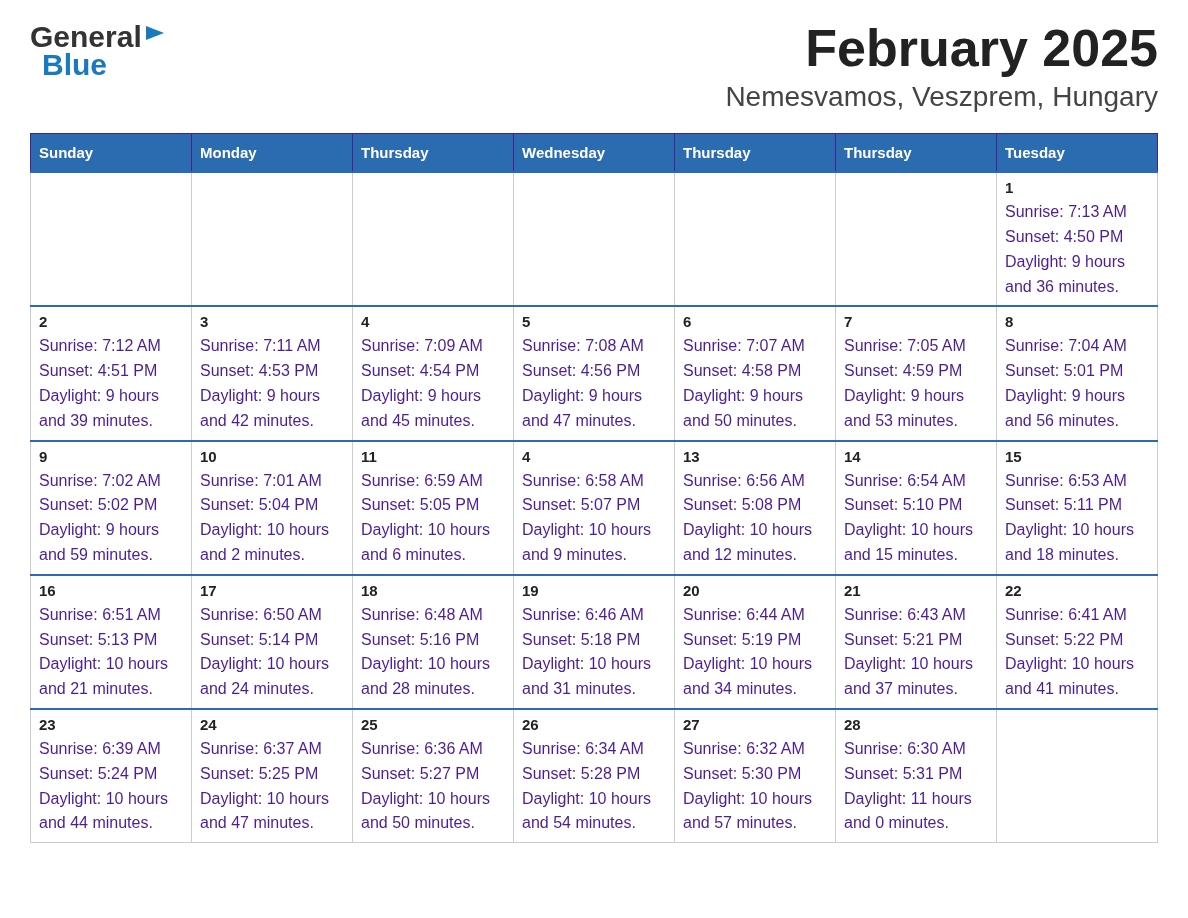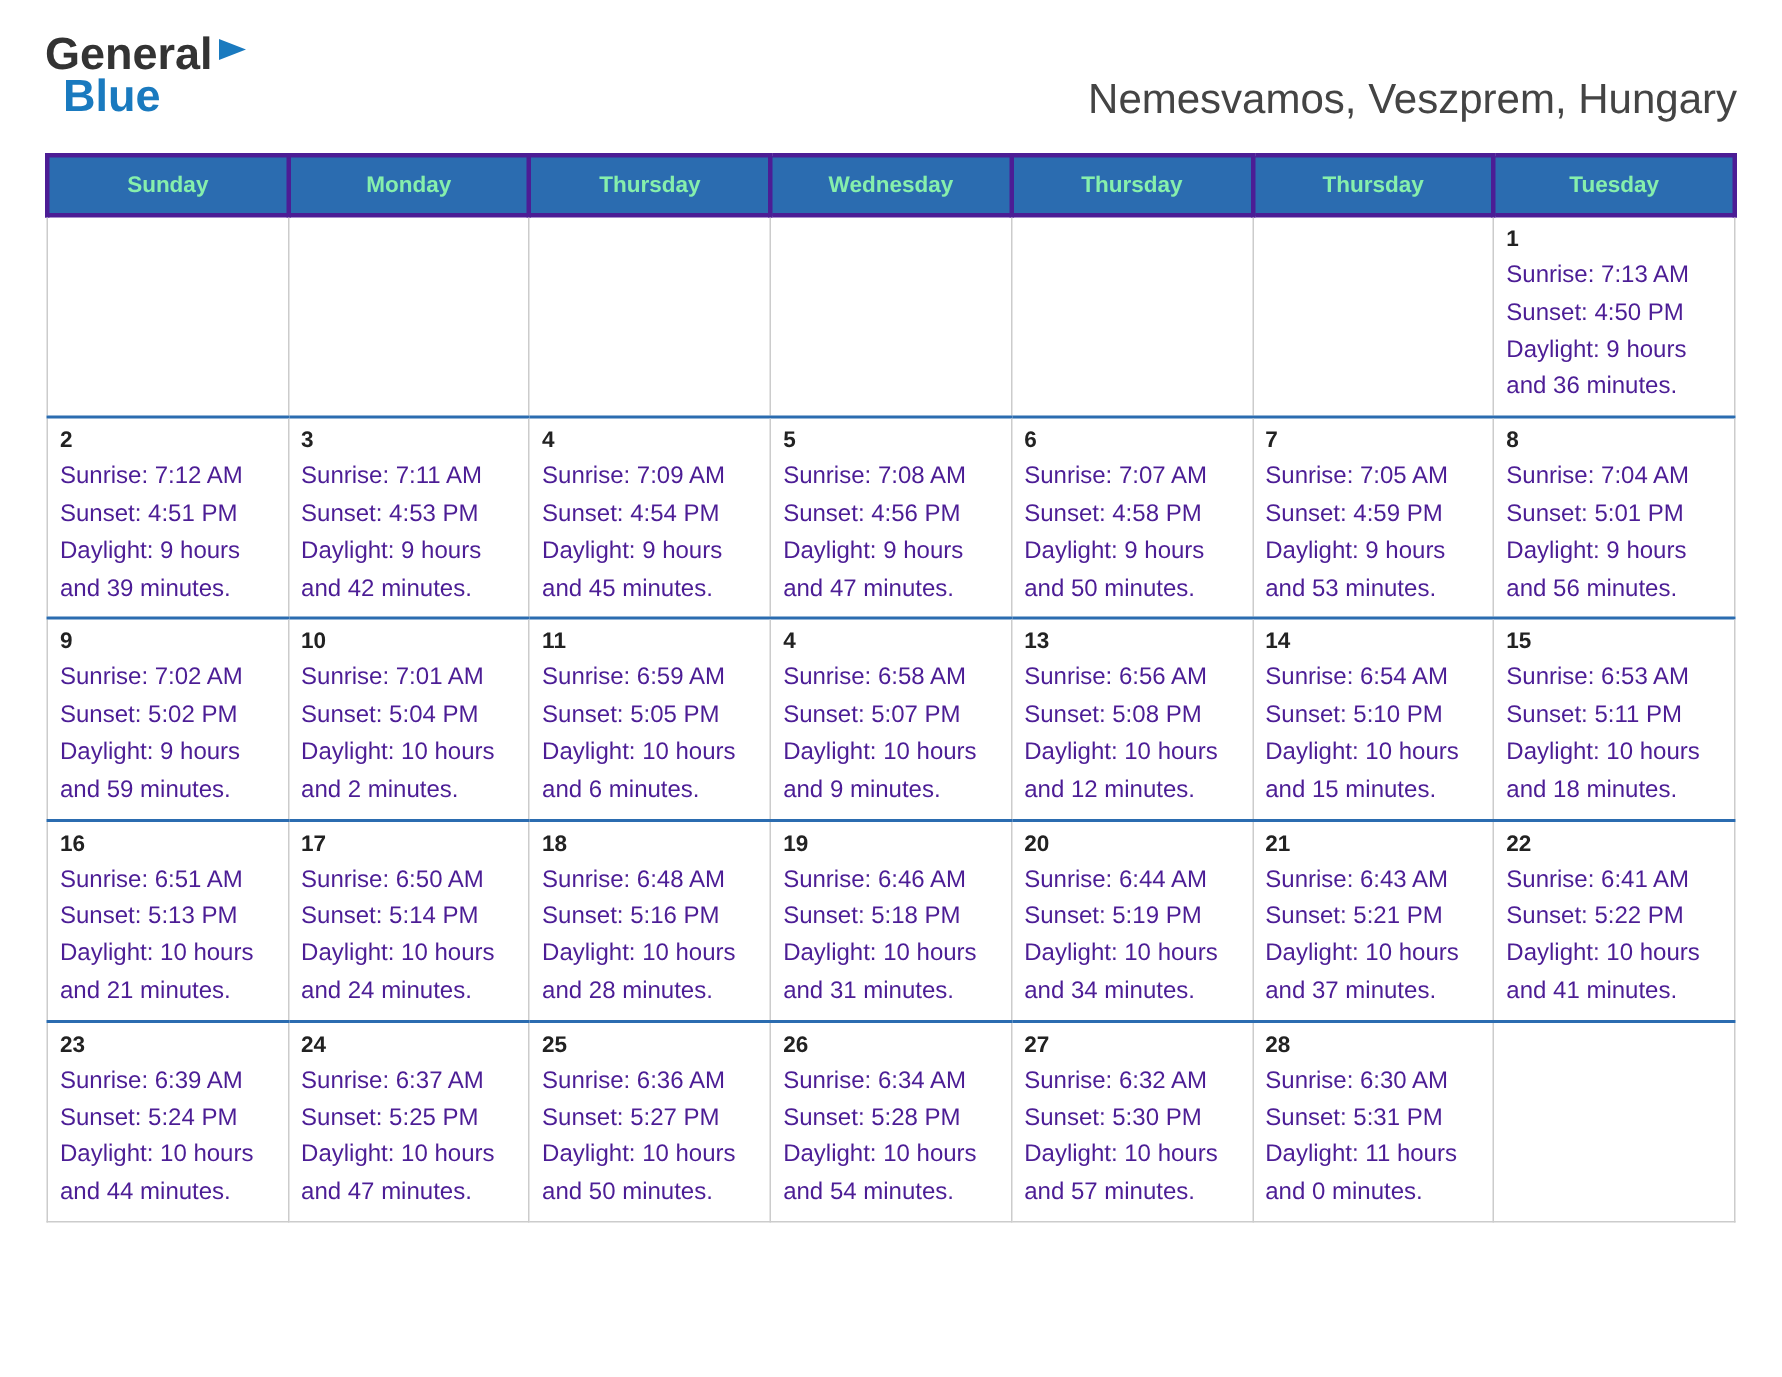--- a/index.html
+++ b/index.html
@@ -6,21 +6,21 @@
     body {
       font-family: Arial, sans-serif;
       background: #fff;
       width: 1188px;
       min-height: 918px;
       padding: 20px 30px;
     }
     .header-section {
       display: flex;
       justify-content: space-between;
-      align-items: flex-end;
+      align-items: flex-start;
       margin-bottom: 20px;
     }
     .logo {
       display: flex;
       flex-direction: column;
       align-items: flex-start;
     }
     .title-section {
       text-align: right;
     }
@@ -35,26 +35,26 @@
       color: #444;
       margin-top: 4px;
     }
     .calendar-table {
       width: 100%;
       border-collapse: collapse;
       table-layout: fixed;
     }
     .calendar-table th {
       background-color: #2b6cb0;
-      color: #86efac;
+      color: #ffffff;
       font-size: 15px;
       font-weight: 600;
       padding: 10px 8px;
-      text-align: center;
-      border: 3px solid #4c1d95;
+      text-align: left;
+      border: 1px solid #4c1d95;
     }
     .calendar-table td {
       vertical-align: top;
       border: 1px solid #ccc;
       padding: 6px 8px;
       height: 120px;
       font-size: 12.5px;
       color: #333;
       background: #fff;
     }
@@ -100,20 +100,21 @@
       <span class="logo-general">General</span>
       <svg width="22" height="22" viewBox="0 0 22 22" style="margin-left:2px; margin-top:-8px;">
         <polygon points="2,4 20,11 2,18" fill="#1a7abf"></polygon>
       </svg>
     </div>
     <div style="display:flex; margin-top:-6px; margin-left:4px;">
       <span class="logo-line2">Blue</span>
     </div>
   </div>
   <div class="title-section">
+    <div class="calendar-title">February 2025</div>
     <div class="calendar-subtitle">Nemesvamos, Veszprem, Hungary</div>
   </div>
 </div>
 
 <table class="calendar-table">
   <thead>
     <tr>
       <th>Sunday</th>
       <th>Monday</th>
       <th>Thursday</th>

